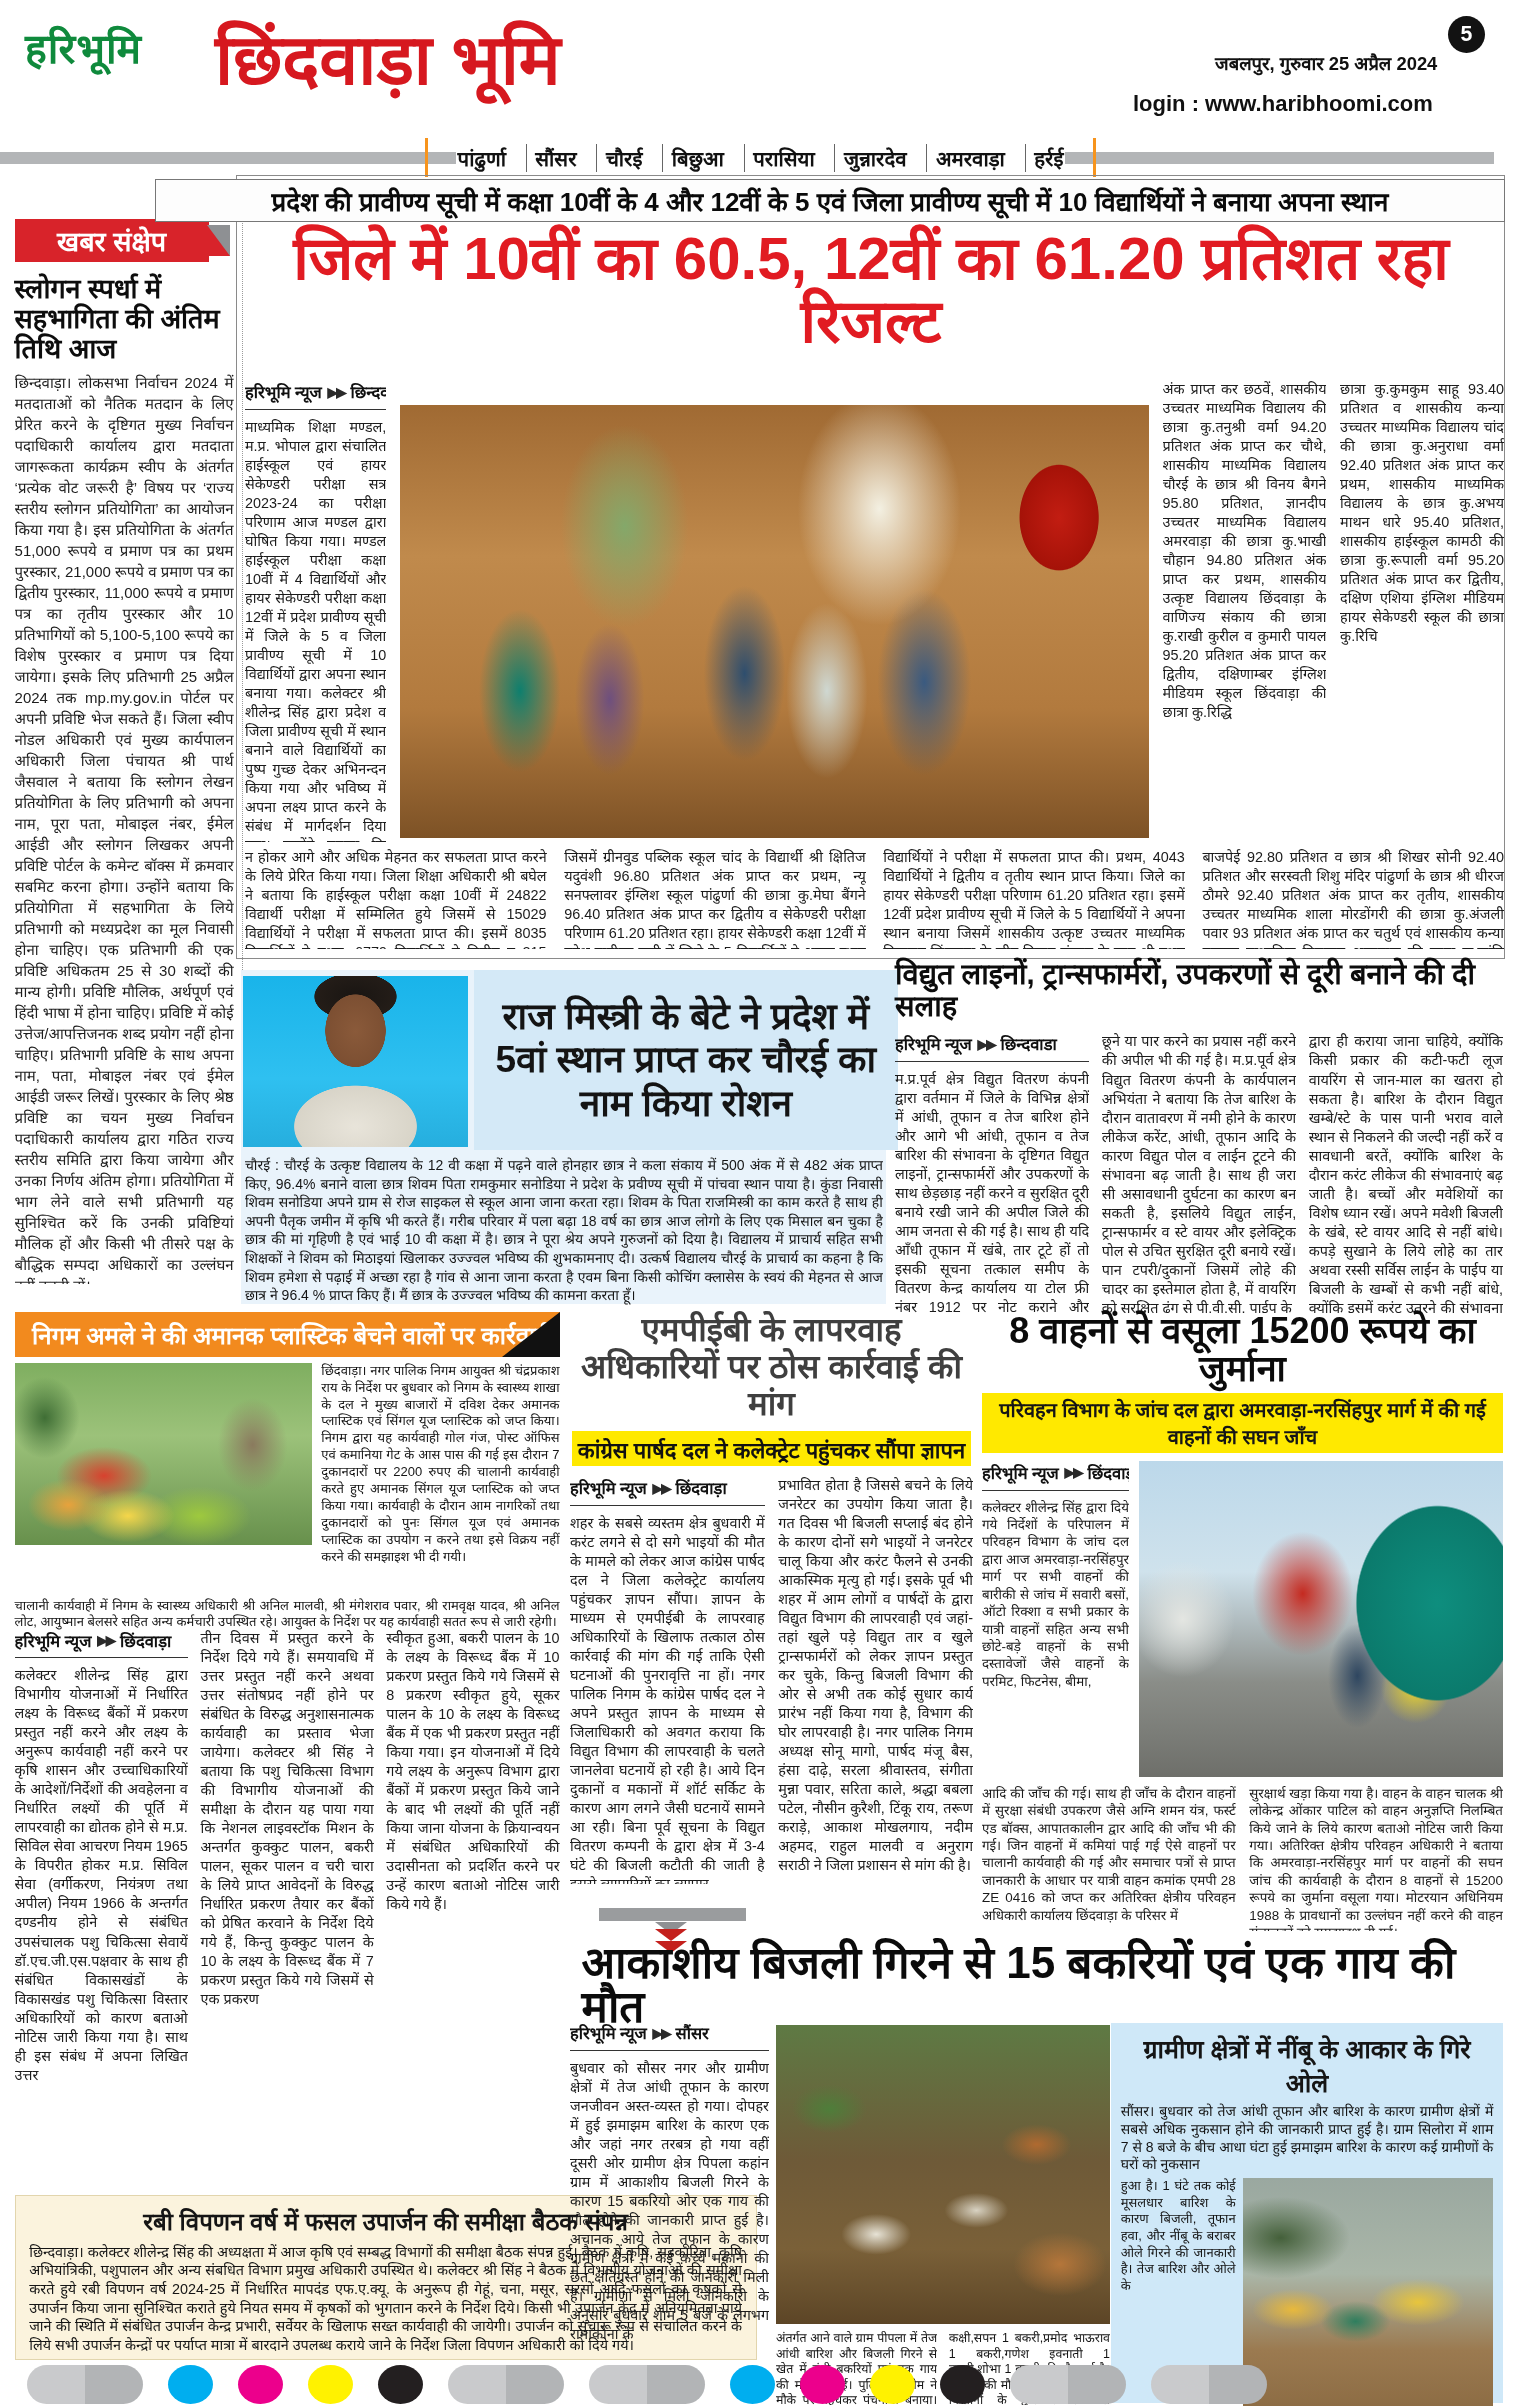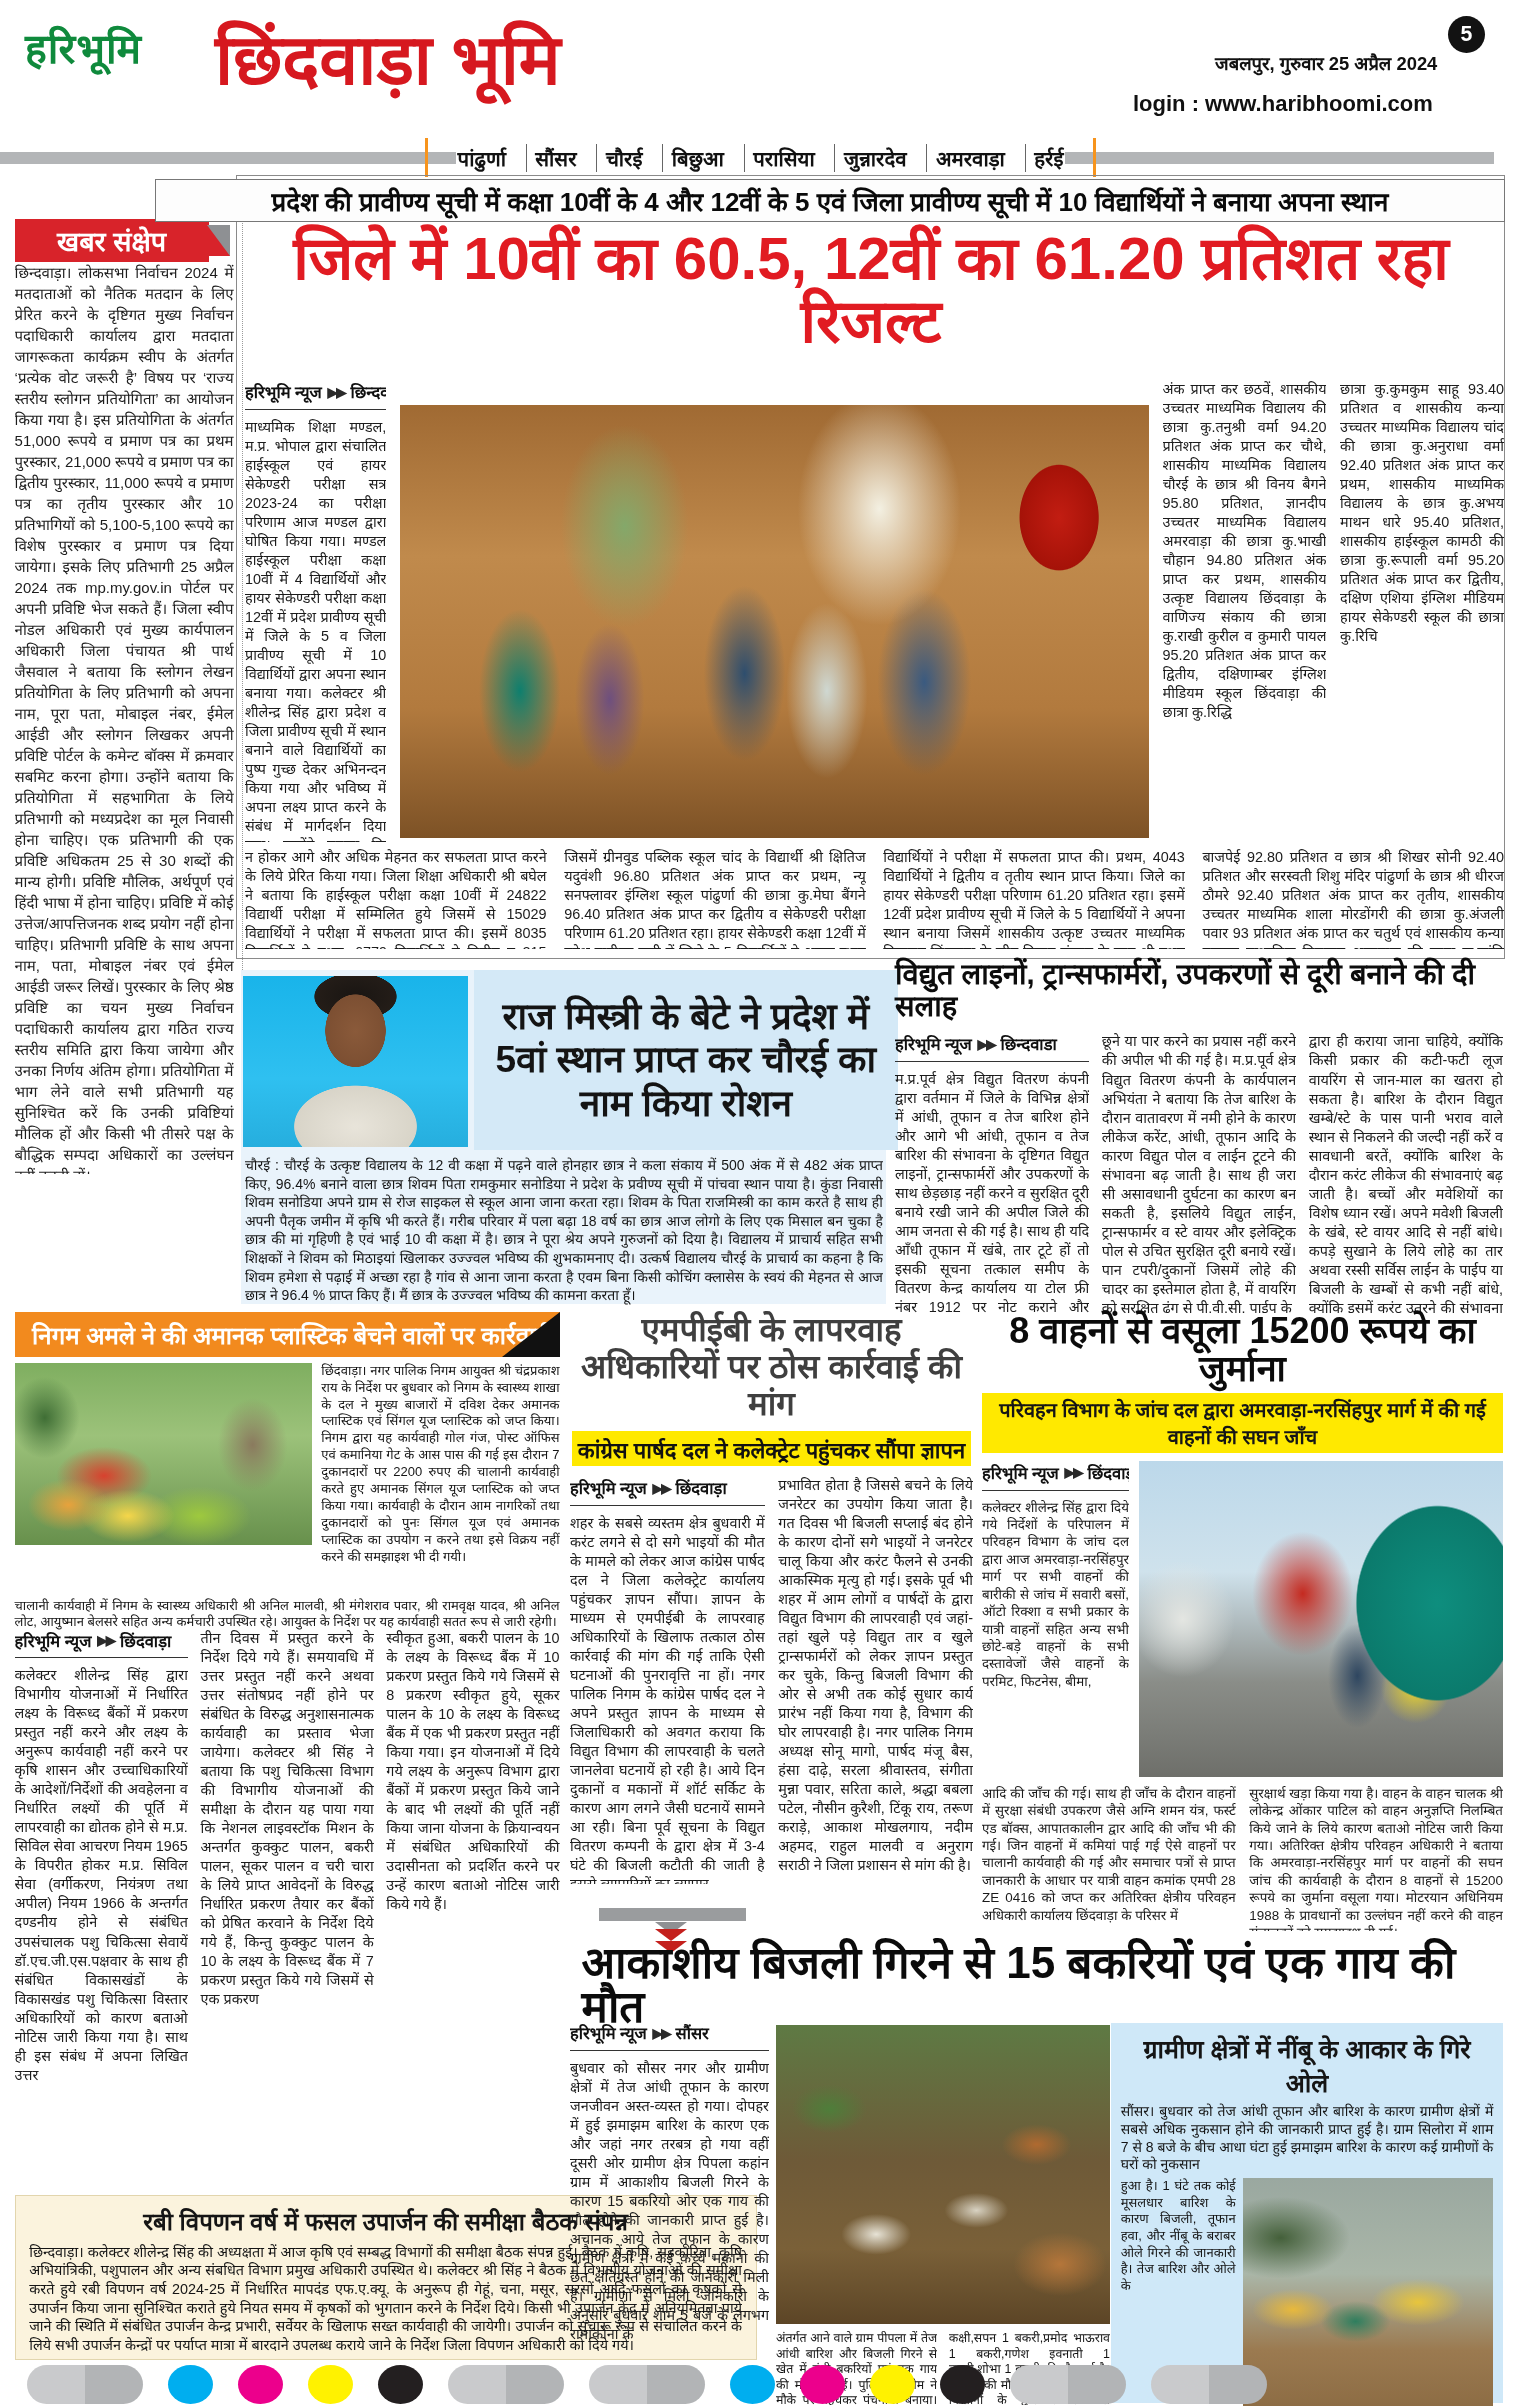--- a/index.html
+++ b/index.html
@@ -208,20 +208,21 @@
     <span class="nav-item">अमरवाड़ा</span>
     <span class="nav-item">हर्रई</span>
     <span class="bracket r"></span>
   </div>
 
   <div class="abs" id="sidebar">
     <div id="brief-banner">
       <span>खबर संक्षेप</span>
       <span class="flag"></span>
     </div>
+    <div id="brief-title">स्लोगन स्पर्धा में सहभागिता की अंतिम तिथि आज</div>
     <div id="brief-body" class="jus clip">छिन्दवाड़ा। लोकसभा निर्वाचन 2024 में मतदाताओं को नैतिक मतदान के लिए प्रेरित करने के दृष्टिगत मुख्य निर्वाचन पदाधिकारी कार्यालय द्वारा मतदाता जागरूकता कार्यक्रम स्वीप के अंतर्गत ‘प्रत्येक वोट जरूरी है’ विषय पर ‘राज्य स्तरीय स्लोगन प्रतियोगिता’ का आयोजन किया गया है। इस प्रतियोगिता के अंतर्गत 51,000 रूपये व प्रमाण पत्र का प्रथम पुरस्कार, 21,000 रूपये व प्रमाण पत्र का द्वितीय पुरस्कार, 11,000 रूपये व प्रमाण पत्र का तृतीय पुरस्कार और 10 प्रतिभागियों को 5,100-5,100 रूपये का विशेष पुरस्कार व प्रमाण पत्र दिया जायेगा। इसके लिए प्रतिभागी 25 अप्रैल 2024 तक mp.my.gov.in पोर्टल पर अपनी प्रविष्टि भेज सकते हैं। जिला स्वीप नोडल अधिकारी एवं मुख्य कार्यपालन अधिकारी जिला पंचायत श्री पार्थ जैसवाल ने बताया कि स्लोगन लेखन प्रतियोगिता के लिए प्रतिभागी को अपना नाम, पूरा पता, मोबाइल नंबर, ईमेल आईडी और स्लोगन लिखकर अपनी प्रविष्टि पोर्टल के कमेन्ट बॉक्स में क्रमवार सबमिट करना होगा। उन्होंने बताया कि प्रतियोगिता में सहभागिता के लिये प्रतिभागी को मध्यप्रदेश का मूल निवासी होना चाहिए। एक प्रतिभागी की एक प्रविष्टि अधिकतम 25 से 30 शब्दों की मान्य होगी। प्रविष्टि मौलिक, अर्थपूर्ण एवं हिंदी भाषा में होना चाहिए। प्रविष्टि में कोई उत्तेज/आपत्तिजनक शब्द प्रयोग नहीं होना चाहिए। प्रतिभागी प्रविष्टि के साथ अपना नाम, पता, मोबाइल नंबर एवं ईमेल आईडी जरूर लिखें। पुरस्कार के लिए श्रेष्ठ प्रविष्टि का चयन मुख्य निर्वाचन पदाधिकारी कार्यालय द्वारा गठित राज्य स्तरीय समिति द्वारा किया जायेगा और उनका निर्णय अंतिम होगा। प्रतियोगिता में भाग लेने वाले सभी प्रतिभागी यह सुनिश्चित करें कि उनकी प्रविष्टियां मौलिक हों और किसी भी तीसरे पक्ष के बौद्धिक सम्पदा अधिकारों का उल्लंघन नहीं करती हों।</div>
   </div>
 
   <div class="abs" id="lead-frame"></div>
   <div class="abs" id="lead-kicker">प्रदेश की प्रावीण्य सूची में कक्षा 10वीं के 4 और 12वीं के 5 एवं जिला प्रावीण्य सूची में 10 विद्यार्थियों ने बनाया अपना स्थान</div>
   <div class="abs" id="lead-headline">जिले में 10वीं का 60.5, 12वीं का 61.20 प्रतिशत रहा रिजल्ट</div>
   <div class="abs" id="lead-row1">
     <div id="lead-col1" class="clip">
       <div class="byline">
         <span>हरिभूमि न्यूज</span>

